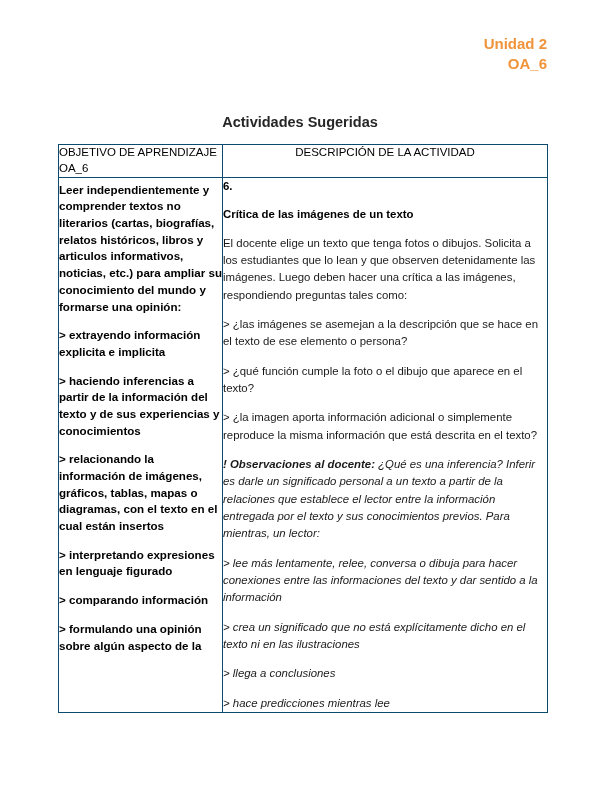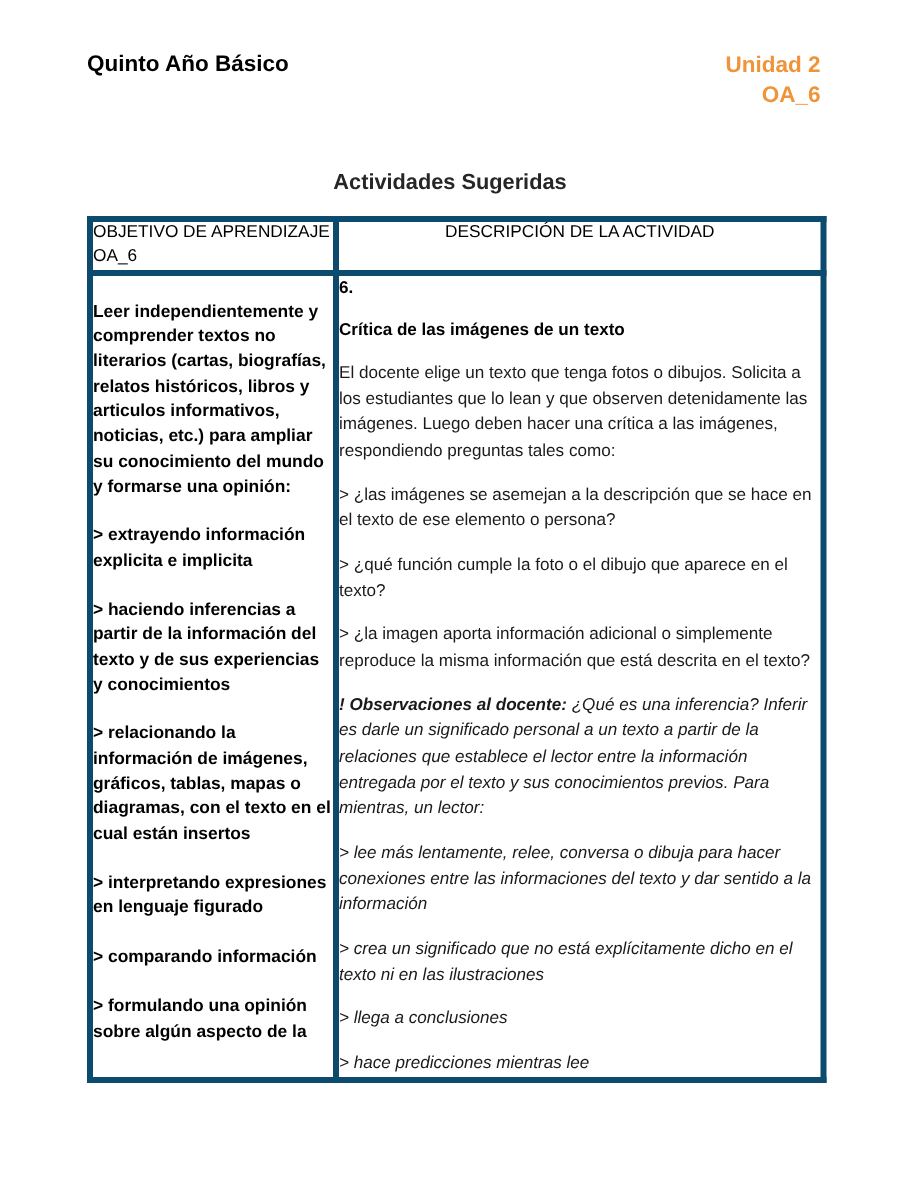--- a/index.html
+++ b/index.html
@@ -79,21 +79,21 @@
   
   .act-table {
     position: absolute;
     left: 58px;
     top: 144px;
     width: 489px;
     border-collapse: collapse;
     table-layout: fixed;
   }
   .act-table td, .act-table th {
-    border: 4px solid #0c4a6e;
+    border: 1px solid #0c4a6e;
     vertical-align: top;
     padding: 0;
   }
   .col-obj { width: 164px; }
   .col-desc { width: 325px; }
 
   .th-obj {
     padding: 5px 6px 16px 6px;
     font-size: 11.5px;
     font-weight: normal;
@@ -112,21 +112,21 @@
     padding: 8px 7px 9px 6px;
   }
   .cell-desc {
     padding: 8px 9px 9px 7px;
   }
 
   .obj-p {
     font-size: 11.6px;
     font-weight: bold;
     line-height: 1.44;
-    margin: 16px 0 12px 0;
+    margin: 4px 0 12px 0;
   }
   .obj-p:last-child { margin-bottom: 0; }
 
   .desc-num {
     font-size: 11.4px;
     font-weight: bold;
     line-height: 1.45;
     margin: 0 0 12px 0;
   }
   .desc-head {
@@ -153,21 +153,20 @@
   .obs-lead {
     font-weight: bold;
     font-style: italic;
   }
 </style>
 </head>
 <body>
 
 <div class="doc-header">
   <div class="header-left">
-    <div class="brand-sub">Quinto Año Básico</div>
   </div>
   <div class="header-right">
     <div class="unit-label">Unidad 2</div>
     <div class="oa-label">OA_6</div>
   </div>
 </div>
 
 <div class="section-title">Actividades Sugeridas</div>
 
 <table class="act-table">

